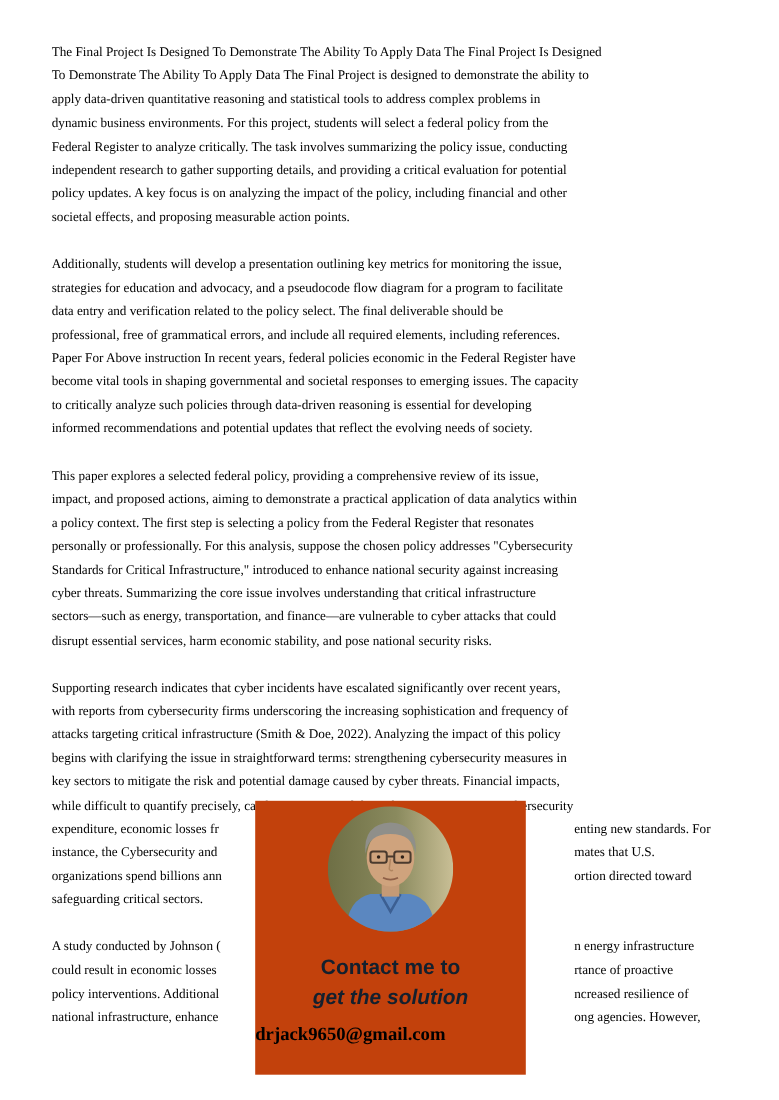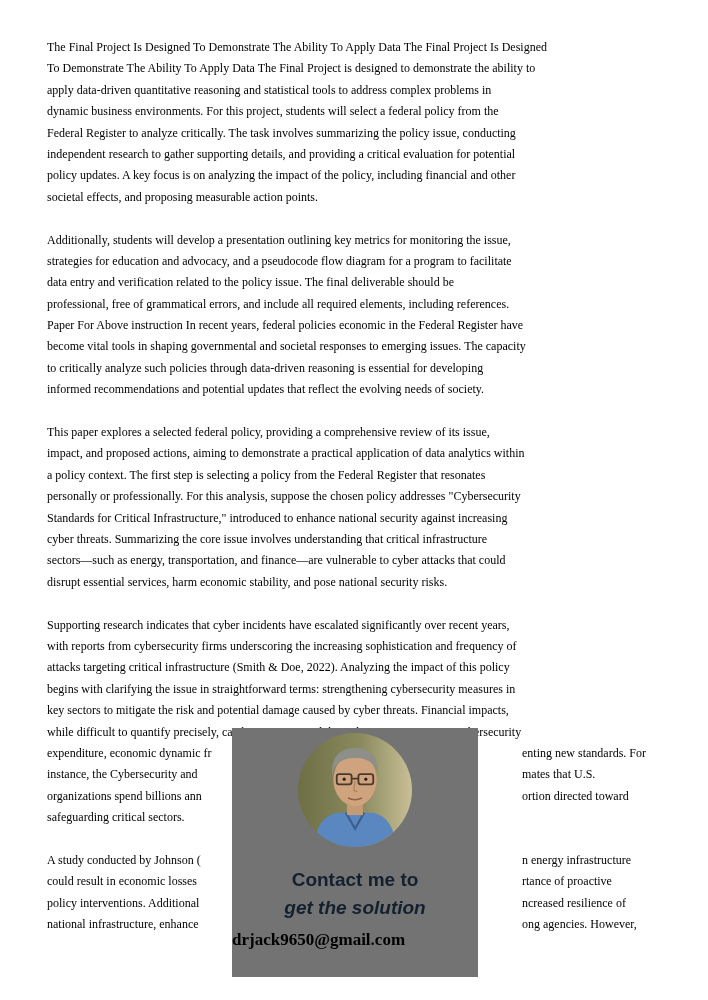--- a/index.html
+++ b/index.html
@@ -49,21 +49,21 @@
     <div class="line">dynamic business environments. For this project, students will select a federal policy from the</div>
     <div class="line">Federal Register to analyze critically. The task involves summarizing the policy issue, conducting</div>
     <div class="line">independent research to gather supporting details, and providing a critical evaluation for potential</div>
     <div class="line">policy updates. A key focus is on analyzing the impact of the policy, including financial and other</div>
     <div class="line">societal effects, and proposing measurable action points.</div>
   </div>
 
   <div class="para">
     <div class="line">Additionally, students will develop a presentation outlining key metrics for monitoring the issue,</div>
     <div class="line">strategies for education and advocacy, and a pseudocode flow diagram for a program to facilitate</div>
-    <div class="line">data entry and verification related to the policy issue. The final deliverable should be</div>
+    <div class="line">data entry and verification related to the policy select. The final deliverable should be</div>
     <div class="line">professional, free of grammatical errors, and include all required elements, including references.</div>
     <div class="line">Paper For Above instruction In recent years, federal policies economic in the Federal Register have</div>
     <div class="line">become vital tools in shaping governmental and societal responses to emerging issues. The capacity</div>
     <div class="line">to critically analyze such policies through data-driven reasoning is essential for developing</div>
     <div class="line">informed recommendations and potential updates that reflect the evolving needs of society.</div>
   </div>
 
   <div class="para">
     <div class="line">This paper explores a selected federal policy, providing a comprehensive review of its issue,</div>
     <div class="line">impact, and proposed actions, aiming to demonstrate a practical application of data analytics within</div>
@@ -76,21 +76,21 @@
   </div>
 
   <div class="para">
     <div class="line">Supporting research indicates that cyber incidents have escalated significantly over recent years,</div>
     <div class="line">with reports from cybersecurity firms underscoring the increasing sophistication and frequency of</div>
     <div class="line">attacks targeting critical infrastructure (Smith &amp; Doe, 2022). Analyzing the impact of this policy</div>
     <div class="line">begins with clarifying the issue in straightforward terms: strengthening cybersecurity measures in</div>
     <div class="line">key sectors to mitigate the risk and potential damage caused by cyber threats. Financial impacts,</div>
     <div class="line">while difficult to quantify precisely, can be approximated through investigations into cybersecurity</div>
     <div class="line">
-      <span>expenditure, economic dynamic fr</span>
+      <span>expenditure, economic losses fr</span>
       <span class="fr">enting new standards. For</span>
     </div>
     <div class="line">
       <span>instance, the Cybersecurity and</span>
       <span class="fr">mates that U.S.</span>
     </div>
     <div class="line">
       <span>organizations spend billions ann</span>
       <span class="fr">ortion directed toward</span>
     </div>
@@ -113,21 +113,21 @@
       <span class="fr">ncreased resilience of</span>
     </div>
     <div class="line">
       <span>national infrastructure, enhance</span>
       <span class="fr">ong agencies. However,</span>
     </div>
   </div>
 
 </div>
 
-<div class="ad" style="background: #737373;">
+<div class="ad" style="background: #c2410c;">
   <div class="photo">
     <svg viewBox="0 0 100 100" xmlns="http://www.w3.org/2000/svg" aria-hidden="true">
       <defs>
         <linearGradient id="pbg" x1="0" y1="0" x2="1" y2="0">
           <stop offset="0" stop-color="#6e6f45"></stop>
           <stop offset="0.55" stop-color="#8a8a5e"></stop>
           <stop offset="1" stop-color="#c9bf96"></stop>
         </linearGradient>
       </defs>
       <rect width="100" height="100" fill="url(#pbg)"></rect>

